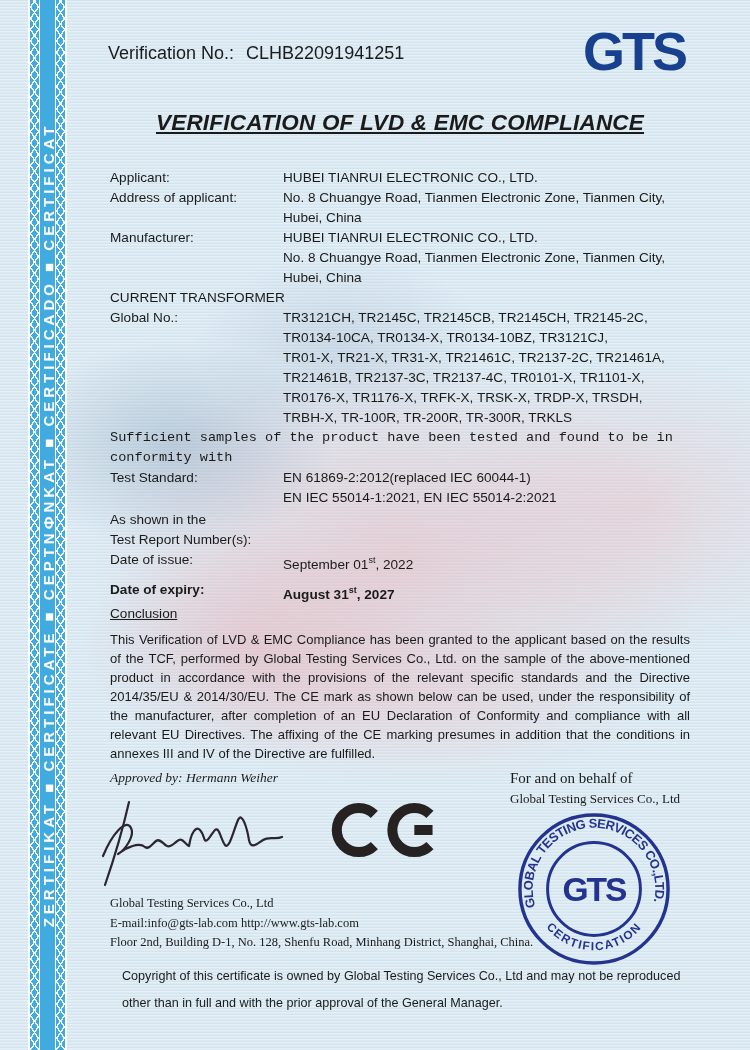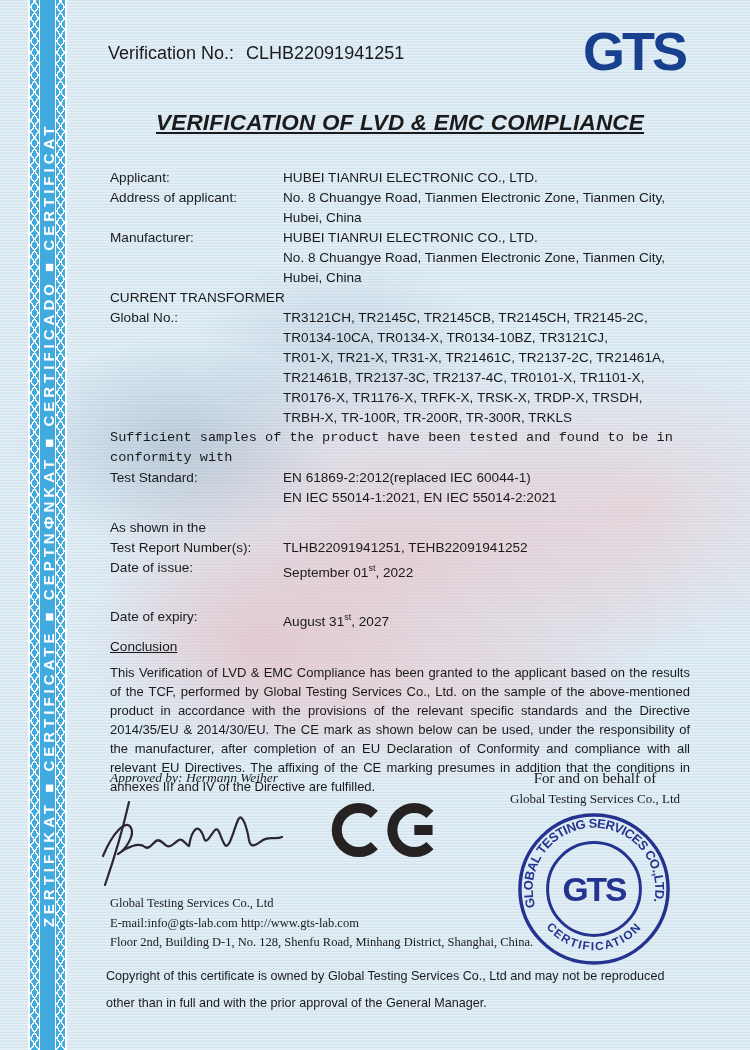--- a/index.html
+++ b/index.html
@@ -55,39 +55,39 @@
     text-align:center;font-size:22.5px;font-weight:bold;font-style:italic;
     letter-spacing:0.2px;
     text-decoration:underline;
   }
   
   .fields{position:absolute;left:110px;top:168px;width:580px;font-size:13.6px;line-height:20px;}
   .frow{display:flex;}
   .flabel{width:173px;flex:none;}
   .fval{flex:1;}
   .fullline{margin-top:0;font-family:Liberation Mono, monospace;}
-  .mt8{margin-top:24px;}
-  .mt10{margin-top:10px;}
-  .mt14{margin-top:6px;}
+  .mt8{margin-top:5px;font-weight:bold;}
+  .mt10{margin-top:2px;}
+  .mt14{margin-top:0;}
   .conclusion-heading{text-decoration:underline;}
   .conclusion-para{
     margin-top:6px;text-align:justify;font-size:13px;line-height:19px;
   }
   sup{font-size:9px;}
   
   .approved-by{position:absolute;left:110px;top:770px;font-family:"Liberation Serif",serif;font-size:13.5px;font-style:italic;}
-  .behalf{position:absolute;left:510px;top:770px;font-family:"Liberation Serif",serif;text-align:center;}
+  .behalf{position:absolute;left:510px;top:770px;font-family:"Liberation Serif",serif;}
   .behalf .b1{font-size:15px;}
   .behalf .b2{font-size:13px;margin-top:4px;}
   .signature{position:absolute;left:96px;top:792px;}
   .ce{position:absolute;left:330px;top:799px;}
   .stamp{position:absolute;left:515px;top:810px;}
   
   .footer-block{position:absolute;left:110px;top:894px;font-family:"Liberation Serif",serif;font-size:12.5px;line-height:19.5px;}
-  .copyright{position:absolute;left:106px;top:963px;width:584px;font-size:12.6px;line-height:27px;}
+  .copyright{position:absolute;left:122px;top:963px;width:584px;font-size:12.6px;line-height:27px;}
 </style>
 </head>
 <body>
 
 <div class="page">
 
   <div class="watermark"></div>
 
   <div class="band">
     <div class="lattice left"></div>
@@ -150,21 +150,20 @@
       <div class="fval">
         <div>EN 61869-2:2012(replaced IEC 60044-1)</div>
         <div>EN IEC 55014-1:2021, EN IEC 55014-2:2021</div>
       </div>
     </div>
 
     <div class="mt10">As shown in the</div>
 
     <div class="frow">
       <div class="flabel">Test Report Number(s):</div>
-      <div class="fval">TLHB22091941251, TEHB22091941252</div>
     </div>
 
     <div class="frow">
       <div class="flabel">Date of issue:</div>
       <div class="fval">
         <span>September 01</span><sup>st</sup><span>, 2022</span>
       </div>
     </div>
 
     <div class="frow mt8">

